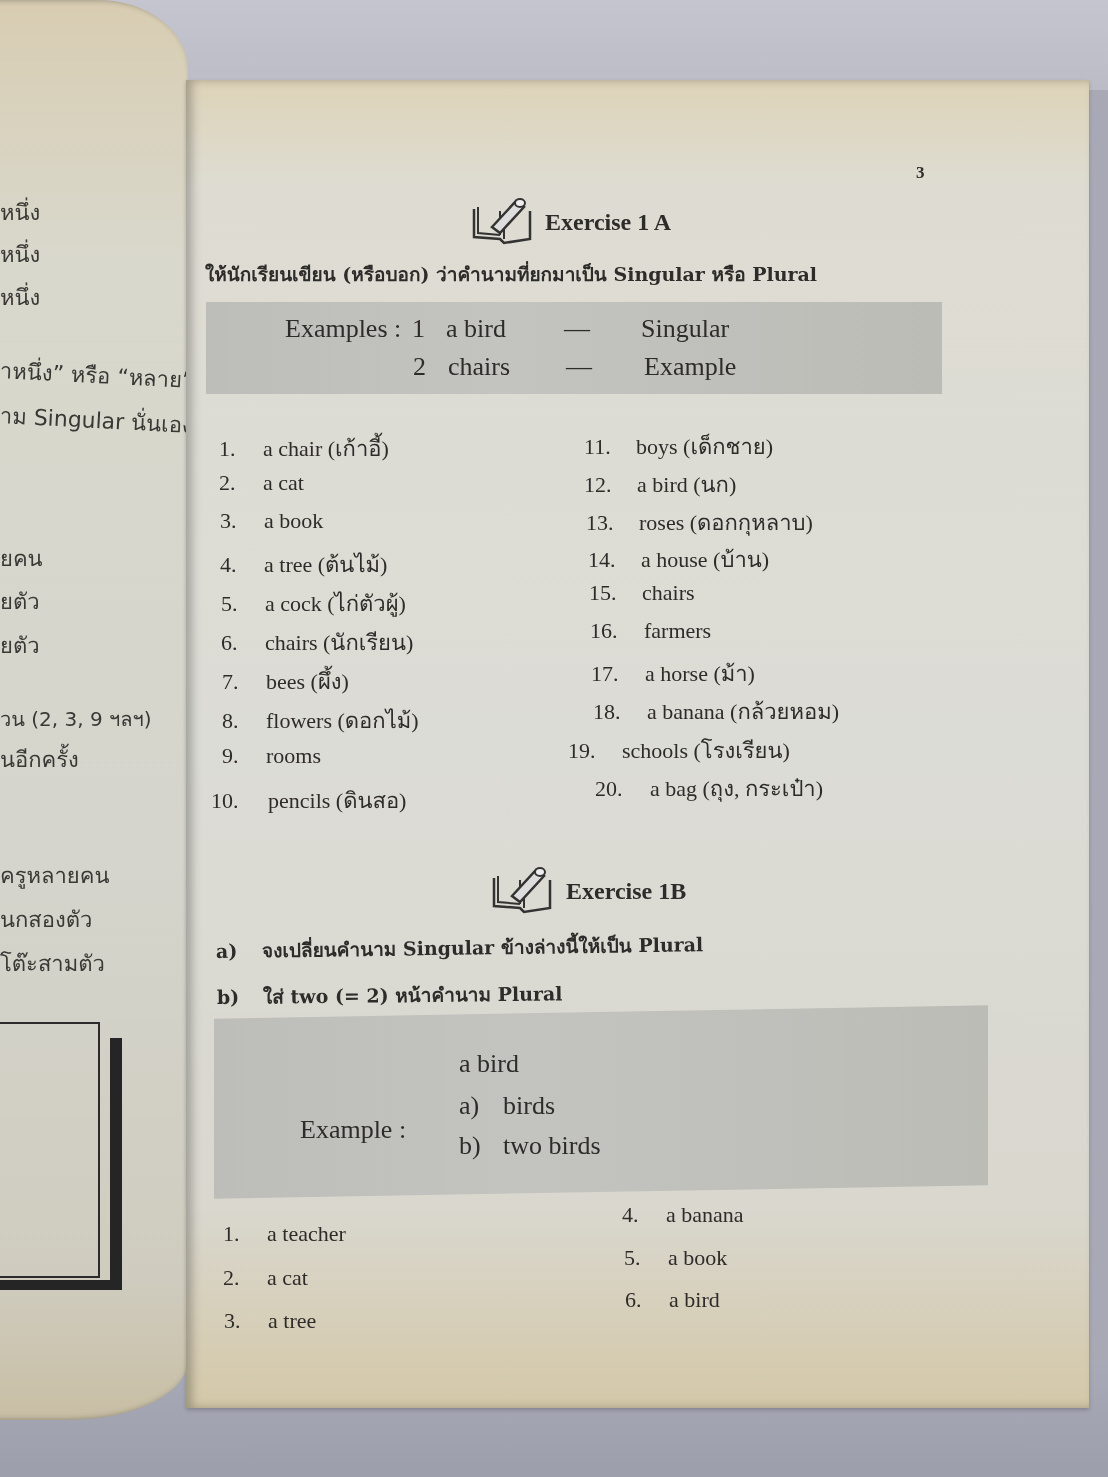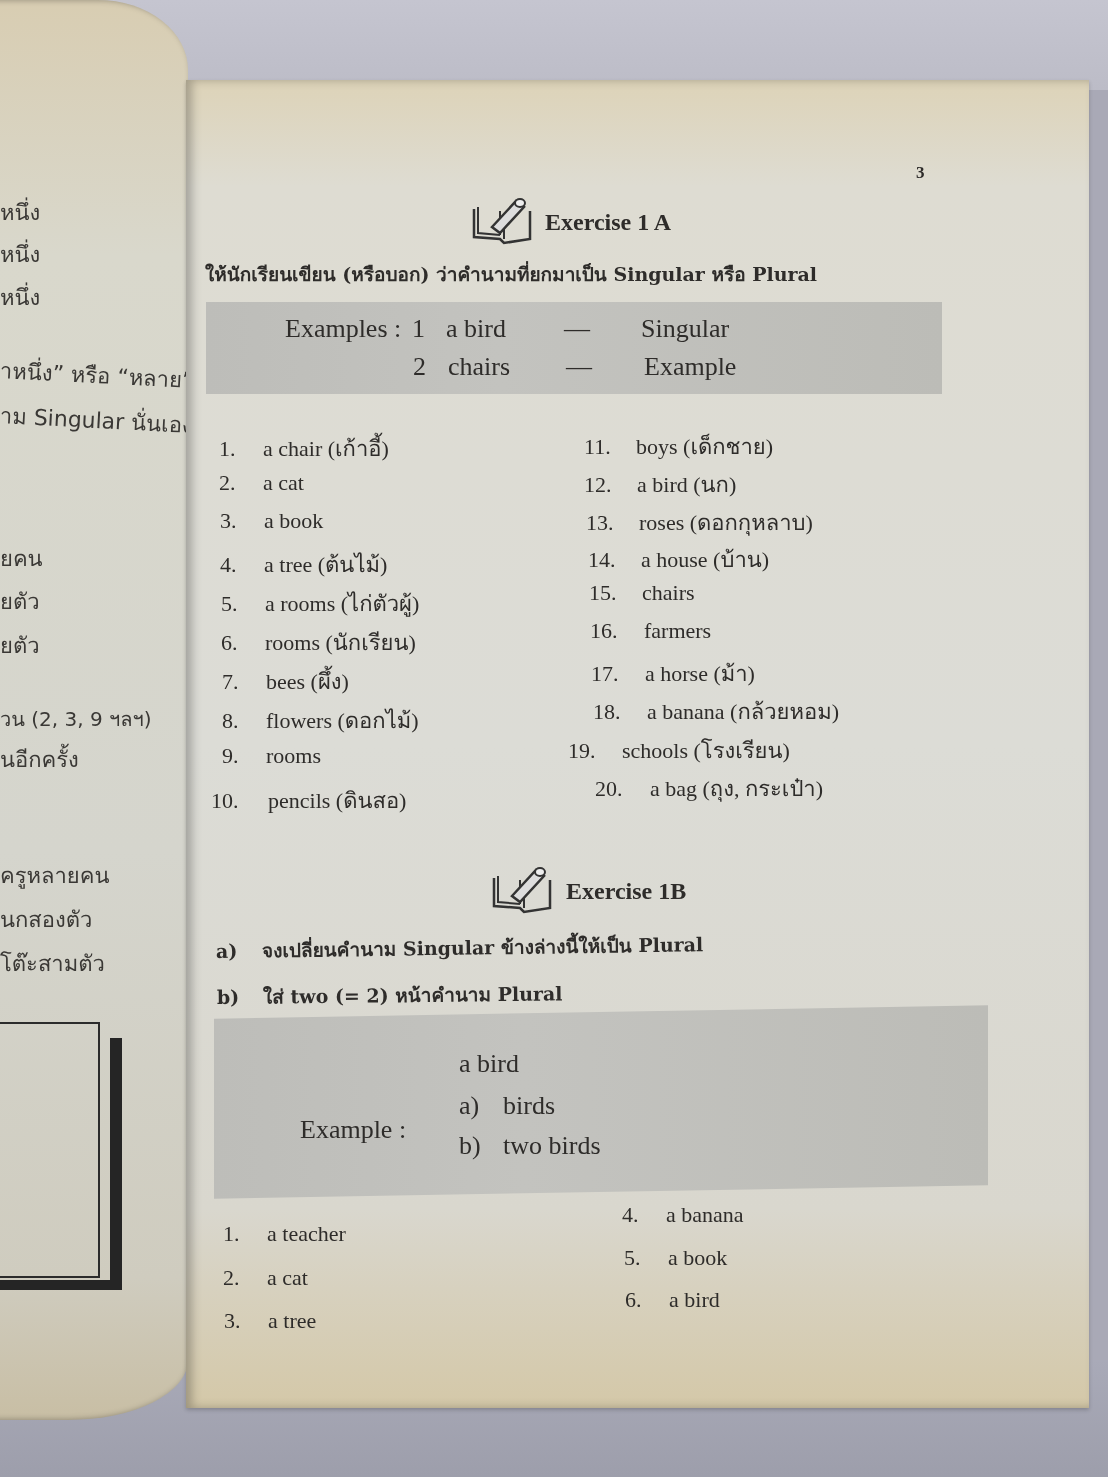--- a/index.html
+++ b/index.html
@@ -88,22 +88,22 @@
 <div class="abs ital" style="left:641px;top:314px">Singular</div>
 <div class="abs ital" style="left:413px;top:352px">2</div>
 <div class="abs ital" style="left:448px;top:352px">chairs</div>
 <div class="abs ital" style="left:566px;top:352px">—</div>
 <div class="abs ital" style="left:644px;top:352px">Example</div>
 
 <div class="abs item" style="left:219px;top:431px"><span class="num">1.</span><span>a chair (เก้าอี้)</span></div>
 <div class="abs item" style="left:219px;top:470px"><span class="num">2.</span><span>a cat</span></div>
 <div class="abs item" style="left:220px;top:508px"><span class="num">3.</span><span>a book</span></div>
 <div class="abs item" style="left:220px;top:547px"><span class="num">4.</span><span>a tree (ต้นไม้)</span></div>
-<div class="abs item" style="left:221px;top:586px"><span class="num">5.</span><span>a rooms (ไก่ตัวผู้)</span></div>
-<div class="abs item" style="left:221px;top:625px"><span class="num">6.</span><span>rooms (นักเรียน)</span></div>
+<div class="abs item" style="left:221px;top:586px"><span class="num">5.</span><span>a cock (ไก่ตัวผู้)</span></div>
+<div class="abs item" style="left:221px;top:625px"><span class="num">6.</span><span>chairs (นักเรียน)</span></div>
 <div class="abs item" style="left:222px;top:664px"><span class="num">7.</span><span>bees (ผึ้ง)</span></div>
 <div class="abs item" style="left:222px;top:703px"><span class="num">8.</span><span>flowers (ดอกไม้)</span></div>
 <div class="abs item" style="left:222px;top:743px"><span class="num">9.</span><span>rooms</span></div>
 <div class="abs item" style="left:211px;top:783px"><span class="num" style="width:57px">10.</span><span>pencils (ดินสอ)</span></div>
 
 <div class="abs item" style="left:584px;top:429px"><span class="num" style="width:52px">11.</span><span>boys (เด็กชาย)</span></div>
 <div class="abs item" style="left:584px;top:467px"><span class="num" style="width:53px">12.</span><span>a bird (นก)</span></div>
 <div class="abs item" style="left:586px;top:505px"><span class="num" style="width:53px">13.</span><span>roses (ดอกกุหลาบ)</span></div>
 <div class="abs item" style="left:588px;top:542px"><span class="num" style="width:53px">14.</span><span>a house (บ้าน)</span></div>
 <div class="abs item" style="left:589px;top:580px"><span class="num" style="width:53px">15.</span><span>chairs</span></div>

